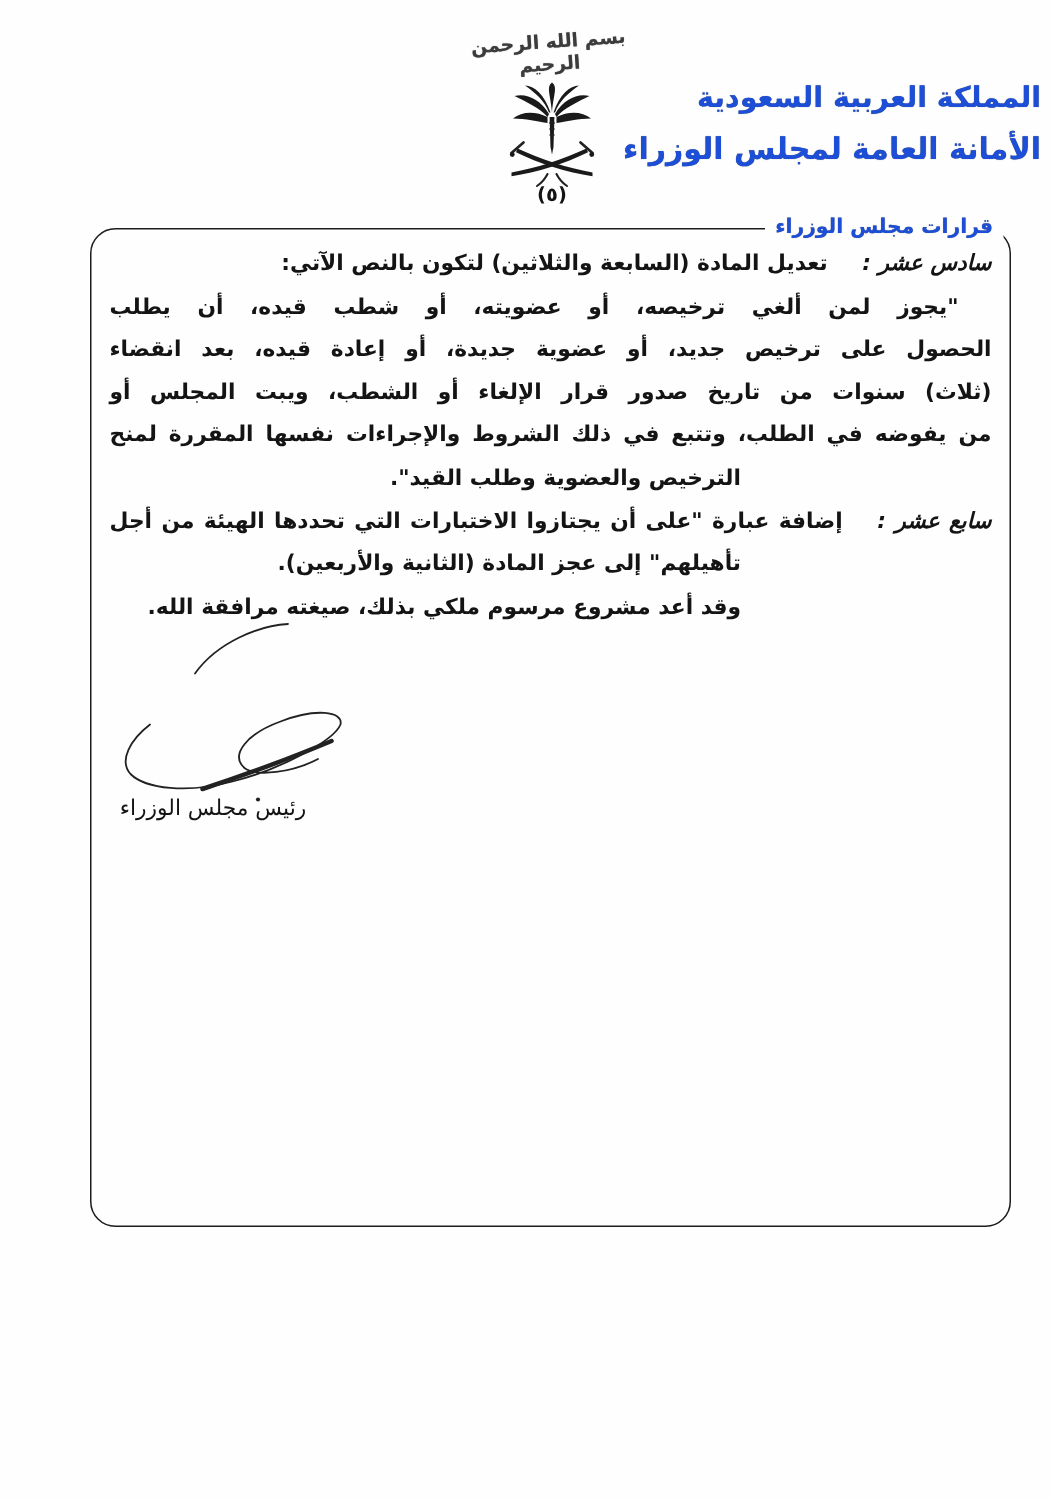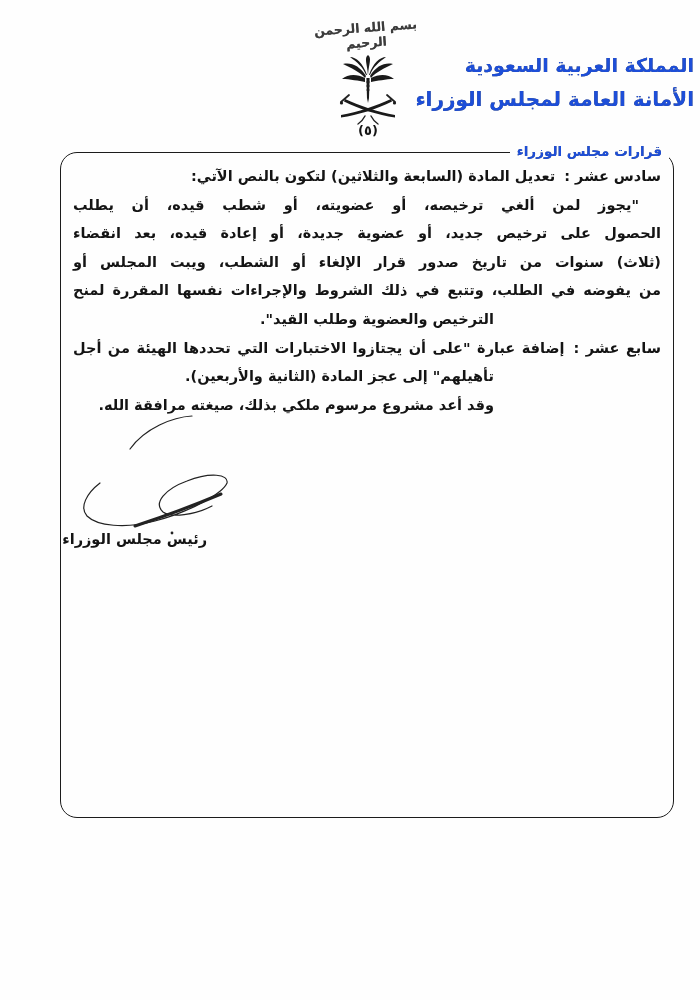--- a/index.html
+++ b/index.html
@@ -85,35 +85,35 @@
     direction: rtl;
     font-size: 14.5px;
     font-weight: bold;
     line-height: 28.6px;
   }
   .bline { text-align: right; }
   .bline.just {
     text-align: justify;
     text-align-last: justify;
   }
-  .bline .lbl { margin-left: 9px; white-space: nowrap; }
+  .bline .lbl { margin-left: 23px; white-space: nowrap; font-style: italic; }
 
   
   .signature {
     position: absolute;
     left: 14px; top: 260px;   
     width: 188px; height: 126px;
   }
   .signatory {
     position: absolute;
     left: 16px; top: 378px;   
     width: 130px;
     text-align: center;
     font-size: 14.5px;
-    font-weight: bold;
+    font-weight: normal;
     direction: rtl;
     white-space: nowrap;
   }
   svg .stroke { fill: none; stroke: #222; stroke-linecap: round; }
 </style>
 </head>
 <body>
 
 <div class="page">
 

